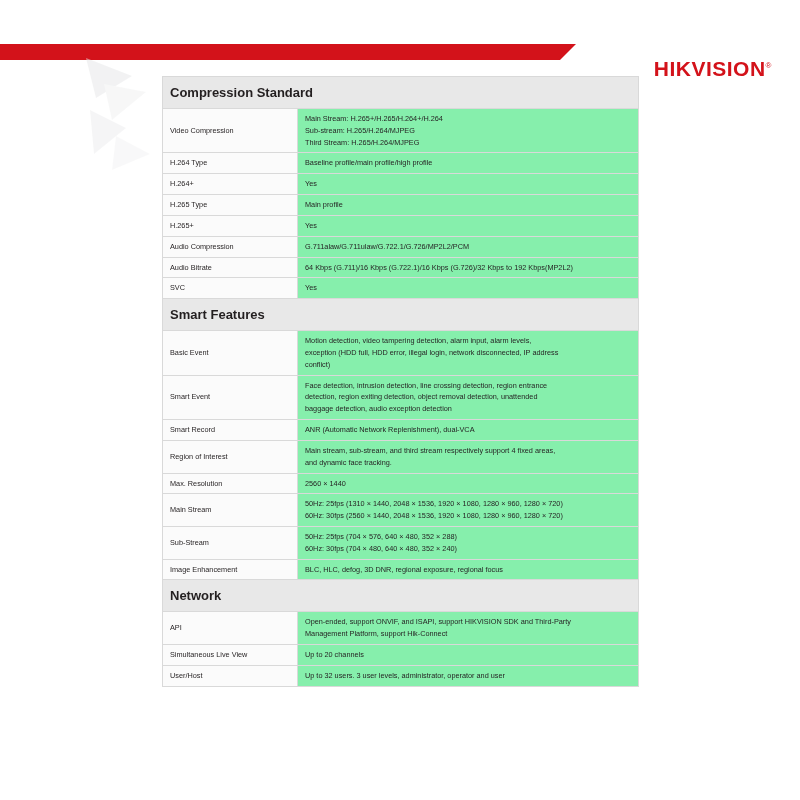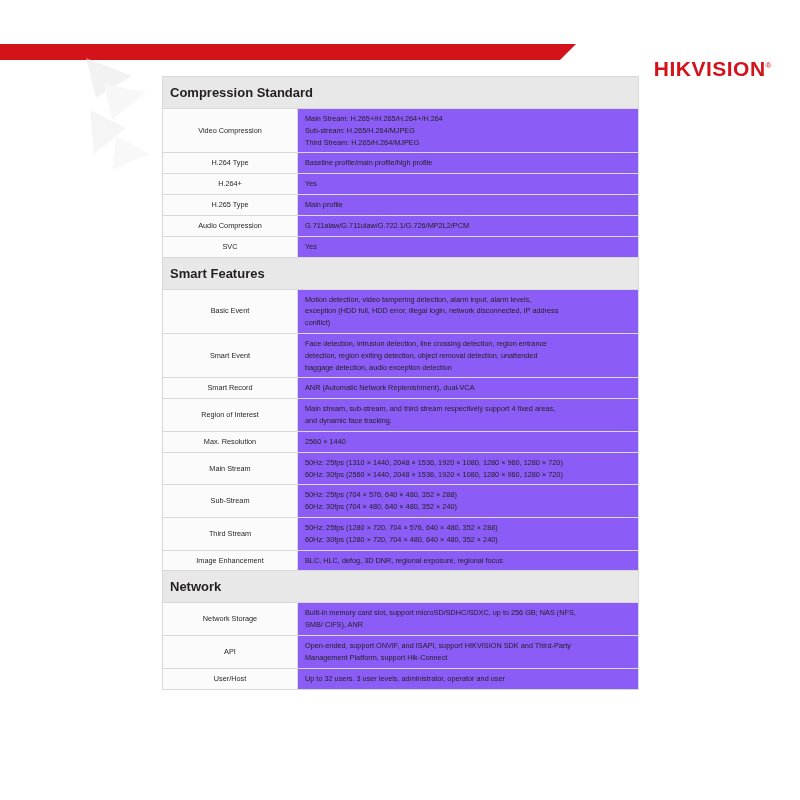--- a/index.html
+++ b/index.html
@@ -96,24 +96,23 @@
   }
   tr.section td {
     background: #e8e8e8;
     font-weight: bold;
     font-size: 13px;
     padding: 5px 7px;
     color: #231f20;
   }
   td.label {
     background: #fbfbfb;
-    text-align: center;
   }
   td.value {
-    background: #8b5cf6;
+    background: #86efac;
   }
   .line {
     display: block;
   }
 </style>
 </head>
 <body>
 
 <div class="page">
 
@@ -161,23 +160,35 @@
               <span class="line">Yes</span>
             </td>
           </tr>
           <tr>
             <td class="label">H.265 Type</td>
             <td class="value">
               <span class="line">Main profile</span>
             </td>
           </tr>
           <tr>
+            <td class="label">H.265+</td>
+            <td class="value">
+              <span class="line">Yes</span>
+            </td>
+          </tr>
+          <tr>
             <td class="label">Audio Compression</td>
             <td class="value">
               <span class="line">G.711alaw/G.711ulaw/G.722.1/G.726/MP2L2/PCM</span>
+            </td>
+          </tr>
+          <tr>
+            <td class="label">Audio Bitrate</td>
+            <td class="value">
+              <span class="line">64 Kbps (G.711)/16 Kbps (G.722.1)/16 Kbps (G.726)/32 Kbps to 192 Kbps(MP2L2)</span>
             </td>
           </tr>
           <tr>
             <td class="label">SVC</td>
             <td class="value">
               <span class="line">Yes</span>
             </td>
           </tr>
           <tr class="section">
             <td colspan="2">Smart Features</td>
@@ -225,47 +236,39 @@
             </td>
           </tr>
           <tr>
             <td class="label">Sub-Stream</td>
             <td class="value">
               <span class="line">50Hz: 25fps (704 × 576, 640 × 480, 352 × 288)</span>
               <span class="line">60Hz: 30fps (704 × 480, 640 × 480, 352 × 240)</span>
             </td>
           </tr>
           <tr>
-            <td class="label">Third Stream</td>
-            <td class="value">
-              <span class="line">50Hz: 25fps (1280 × 720, 704 × 576, 640 × 480, 352 × 288)</span>
-              <span class="line">60Hz: 30fps (1280 × 720, 704 × 480, 640 × 480, 352 × 240)</span>
-            </td>
-          </tr>
-          <tr>
             <td class="label">Image Enhancement</td>
             <td class="value">
               <span class="line">BLC, HLC, defog, 3D DNR, regional exposure, regional focus</span>
             </td>
           </tr>
           <tr class="section">
             <td colspan="2">Network</td>
           </tr>
           <tr>
-            <td class="label">Network Storage</td>
-            <td class="value">
-              <span class="line">Built-in memory card slot, support microSD/SDHC/SDXC, up to 256 GB; NAS (NFS,</span>
-              <span class="line">SMB/ CIFS), ANR</span>
-            </td>
-          </tr>
-          <tr>
             <td class="label">API</td>
             <td class="value">
               <span class="line">Open-ended, support ONVIF, and ISAPI, support HIKVISION SDK and Third-Party</span>
               <span class="line">Management Platform, support Hik-Connect</span>
+            </td>
+          </tr>
+          <tr>
+            <td class="label">Simultaneous Live View</td>
+            <td class="value">
+              <span class="line">Up to 20 channels</span>
             </td>
           </tr>
           <tr>
             <td class="label">User/Host</td>
             <td class="value">
               <span class="line">Up to 32 users. 3 user levels, administrator, operator and user</span>
             </td>
           </tr>
         </tbody>
     </table>

